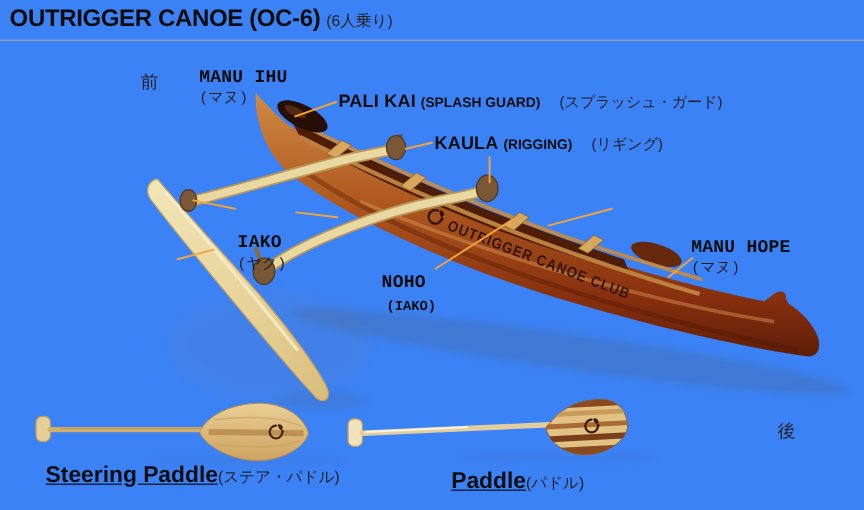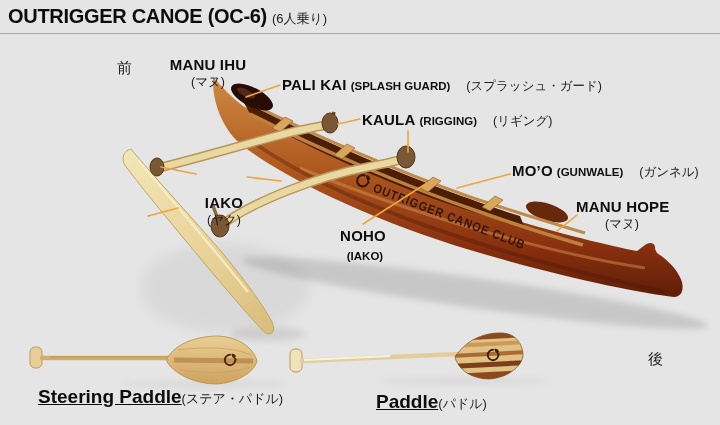--- a/index.html
+++ b/index.html
@@ -1,30 +1,30 @@
 <!DOCTYPE html>
 <html><head>
 <meta charset="utf-8">
 <style>
   html,body{margin:0;padding:0;background:#fff;}
-  .stage{position:relative;width:720px;height:425px;overflow:hidden;background:#e5e5e5;
+  .stage{position:relative;width:720px;height:425px;overflow:hidden;background:#3b82f6;
          font-family:"Liberation Sans","DejaVu Sans",sans-serif;color:#111;}
   
   .hdr{position:absolute;left:8px;top:5px;white-space:nowrap;z-index:4;}
   .hdr .ttl{font-size:20px;font-weight:700;letter-spacing:-0.3px;color:#0c0c0c;}
   .hdr .sub{font-size:13px;font-weight:400;color:#222;margin-left:5px;}
   .rule{position:absolute;left:0;top:33px;width:720px;border-top:1px solid #a9a9a9;z-index:4;}
   
   svg.art{position:absolute;left:0;top:0;z-index:1;}
   
   .part{position:absolute;white-space:nowrap;z-index:3;line-height:1.2;}
   .part .nm{font-weight:700;font-size:15px;letter-spacing:.2px;color:#0d0d0d;}
   .part .en{font-weight:700;font-size:11.5px;color:#0d0d0d;margin-left:4px;}
   .part .jp{font-weight:400;font-size:12.5px;color:#1c1c1c;margin-left:16px;}
-  .part.stack{text-align:center;}
+  .part.stack{text-align:left;font-family:Liberation Mono, monospace;}
   .part.stack .nm,.part.stack .jp{display:block;margin-left:0;}
   .part.stack .jp{margin-top:1px;}
   .marker{position:absolute;font-size:15px;color:#222;z-index:3;}
   .pl{position:absolute;white-space:nowrap;z-index:3;}
   .pl .pname{font-weight:700;font-size:19px;color:#0d0d0d;text-decoration:underline;}
   .pl .pjp{font-weight:400;font-size:13px;color:#1c1c1c;}
 </style>
 </head>
 <body>
 
@@ -177,23 +177,20 @@
   </div>
 
   <div class="part" style="left:282px;top:75px;">
     <span class="nm">PALI KAI</span><span class="en">(SPLASH GUARD)</span><span class="jp">(スプラッシュ・ガード)</span>
   </div>
 
   <div class="part" style="left:362px;top:110px;">
     <span class="nm">KAULA</span><span class="en">(RIGGING)</span><span class="jp">(リギング)</span>
   </div>
 
-  <div class="part" style="left:512px;top:161px;">
-    <span class="nm">MO’O</span><span class="en">(GUNWALE)</span><span class="jp">(ガンネル)</span>
-  </div>
 
   <div class="part stack" style="left:576px;top:198px;width:92px;">
     <span class="nm">MANU HOPE</span>
     <span class="jp">(マヌ)</span>
   </div>
 
   <div class="part stack" style="left:198px;top:166px;width:52px;margin-top:28px;">
     <span class="nm">IAKO</span>
     <span class="jp">(ヤク)</span>
   </div>

